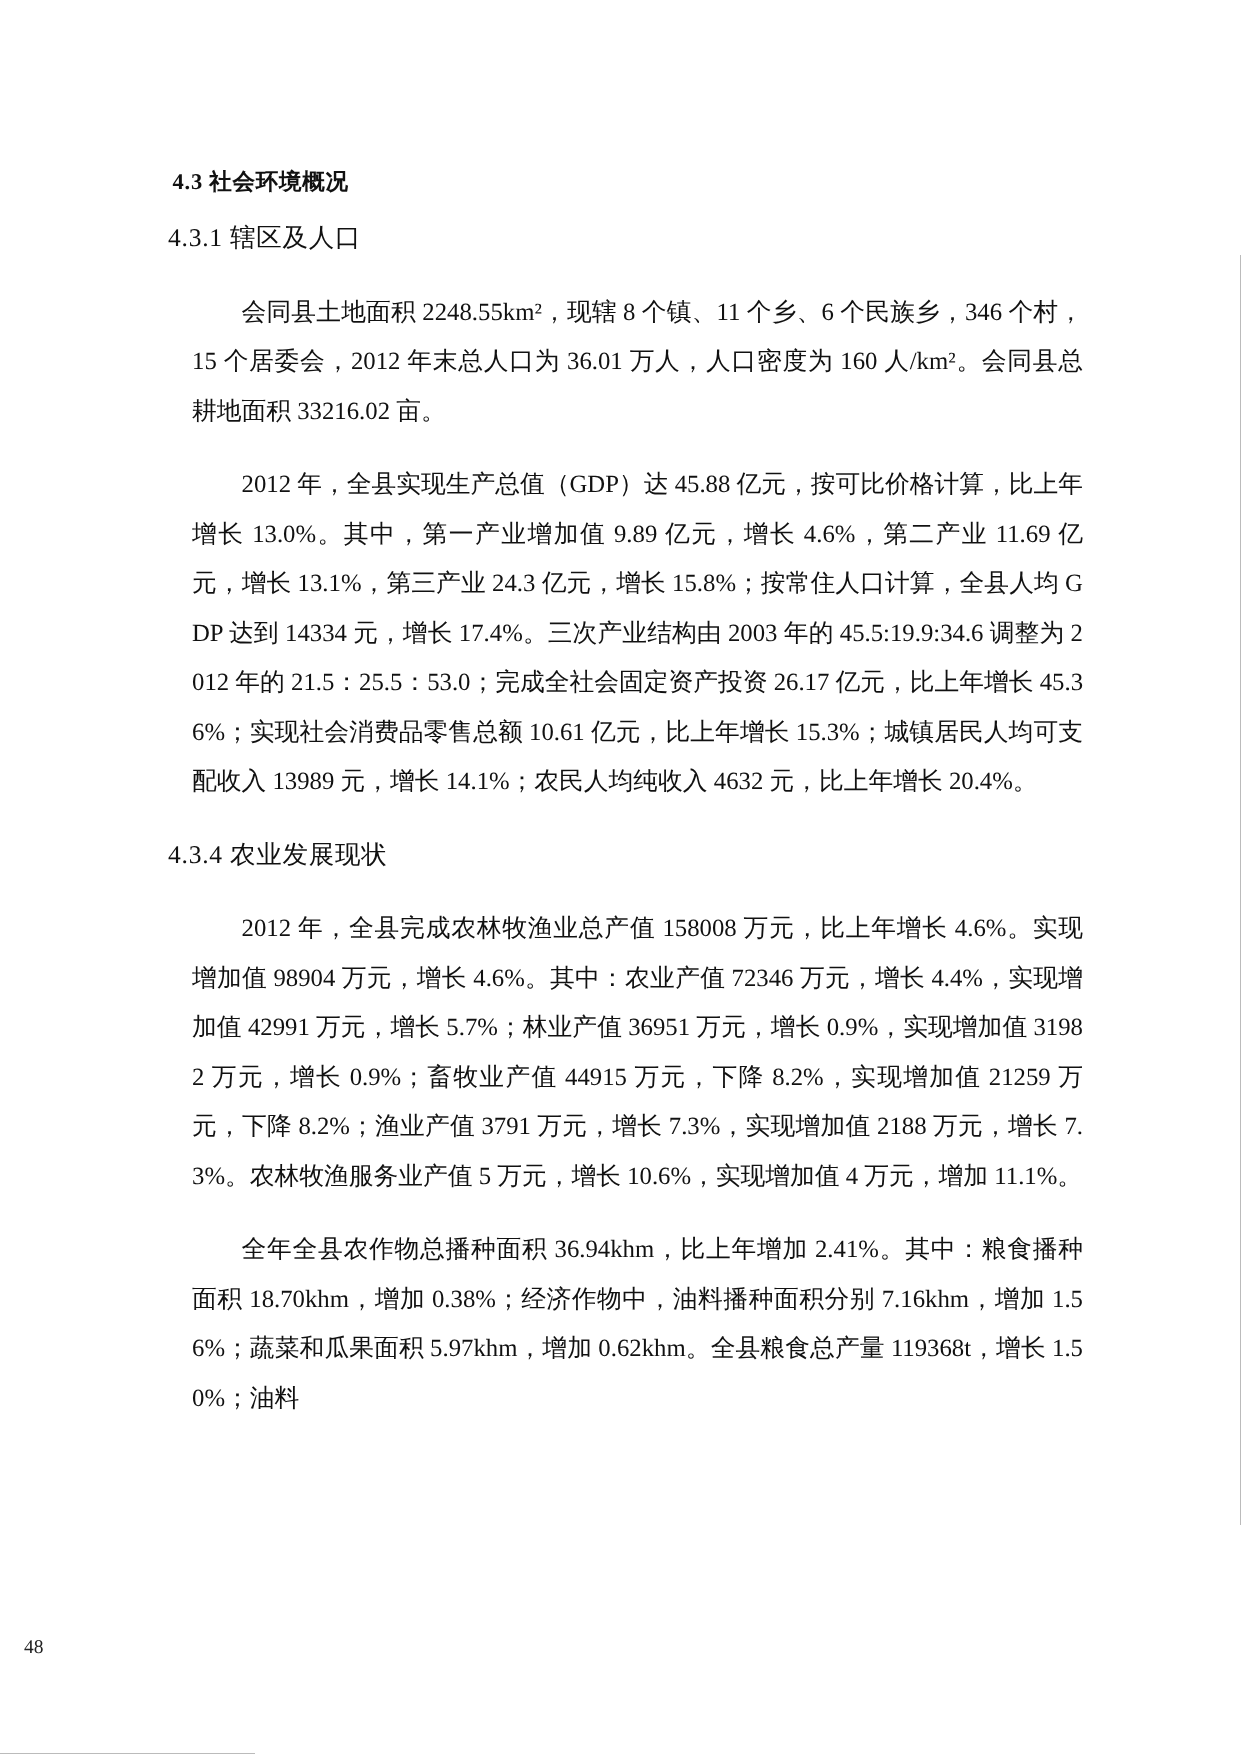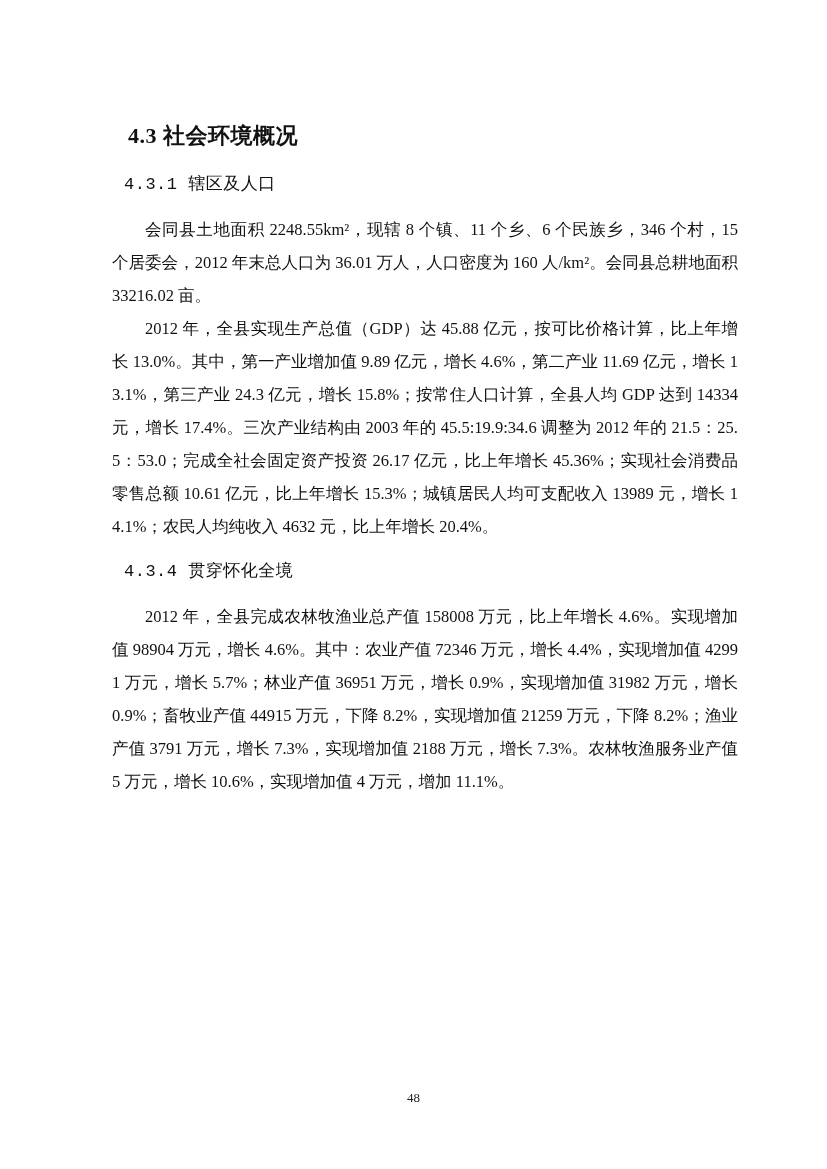--- a/index.html
+++ b/index.html
@@ -18,60 +18,60 @@
     box-sizing: border-box;
     overflow: hidden;
   }
   .content {
     position: absolute;
     left: 112px;
     top: 103px;
     width: 626px;
   }
   .h1 {
-    font-size: 22px;
+    font-size: 15px;
     font-weight: bold;
     line-height: 33px;
-    margin: 16px;
+    margin: 3px;
     letter-spacing: 0.5px;
   }
   .h2 {
     font-size: 17px;
     font-weight: normal;
     line-height: 33px;
-    margin: 12px;
+    margin: 0;
     letter-spacing: 0.5px;
-    font-family: Liberation Mono, monospace;
   }
   .para {
     font-size: 16.5px;
     font-weight: normal;
     line-height: 33px;
-    margin: 0;
+    margin: 16px;
     text-indent: 2em;
     text-align: justify;
     text-justify: inter-character;
     word-break: break-all;
   }
   .footer {
     position: absolute;
-    left: 0;
+    left: 16px;
     right: 0;
     top: 1090px;
-    text-align: center;
+    text-align: left;
     font-size: 13px;
     color: #222222;
   }
 </style>
 </head>
 <body>
 
 <div class="page">
   <div class="content">
     <div class="h1">4.3 社会环境概况</div>
     <div class="h2">4.3.1  辖区及人口</div>
     <p class="para">会同县土地面积 2248.55km²，现辖 8 个镇、11 个乡、6 个民族乡，346 个村，15 个居委会，2012 年末总人口为 36.01 万人，人口密度为 160 人/km²。会同县总耕地面积 33216.02 亩。</p>
     <p class="para">2012 年，全县实现生产总值（GDP）达 45.88 亿元，按可比价格计算，比上年增长 13.0%。其中，第一产业增加值 9.89 亿元，增长 4.6%，第二产业 11.69 亿元，增长 13.1%，第三产业 24.3 亿元，增长 15.8%；按常住人口计算，全县人均 GDP 达到 14334 元，增长 17.4%。三次产业结构由 2003 年的 45.5:19.9:34.6 调整为 2012 年的 21.5：25.5：53.0；完成全社会固定资产投资 26.17 亿元，比上年增长 45.36%；实现社会消费品零售总额 10.61 亿元，比上年增长 15.3%；城镇居民人均可支配收入 13989 元，增长 14.1%；农民人均纯收入 4632 元，比上年增长 20.4%。</p>
-    <div class="h2">4.3.4  贯穿怀化全境</div>
+    <div class="h2">4.3.4  农业发展现状</div>
     <p class="para">2012 年，全县完成农林牧渔业总产值 158008 万元，比上年增长 4.6%。实现增加值 98904 万元，增长 4.6%。其中：农业产值 72346 万元，增长 4.4%，实现增加值 42991 万元，增长 5.7%；林业产值 36951 万元，增长 0.9%，实现增加值 31982 万元，增长 0.9%；畜牧业产值 44915 万元，下降 8.2%，实现增加值 21259 万元，下降 8.2%；渔业产值 3791 万元，增长 7.3%，实现增加值 2188 万元，增长 7.3%。农林牧渔服务业产值 5 万元，增长 10.6%，实现增加值 4 万元，增加 11.1%。</p>
+    <p class="para">全年全县农作物总播种面积 36.94khm，比上年增加 2.41%。其中：粮食播种面积 18.70khm，增加 0.38%；经济作物中，油料播种面积分别 7.16khm，增加 1.56%；蔬菜和瓜果面积 5.97khm，增加 0.62khm。全县粮食总产量 119368t，增长 1.50%；油料</p>
   </div>
   <div class="footer">48</div>
 </div>
 
 </body></html>

